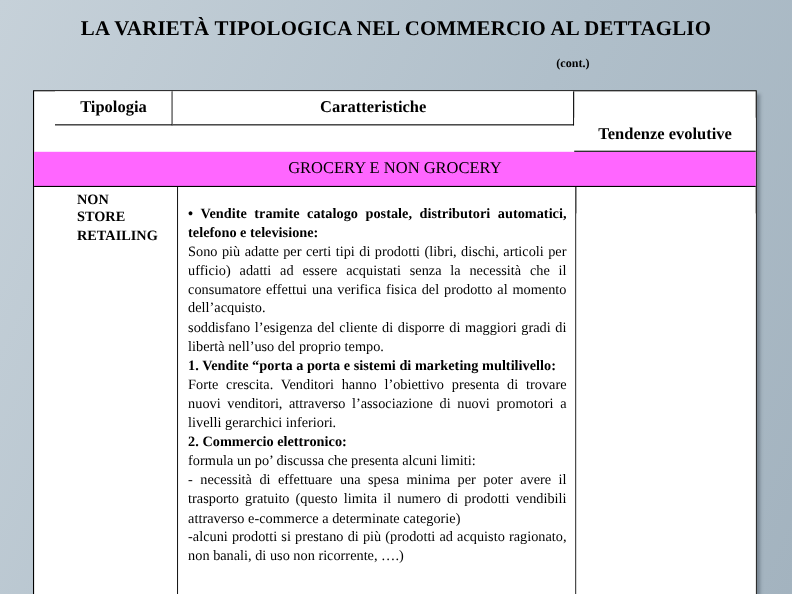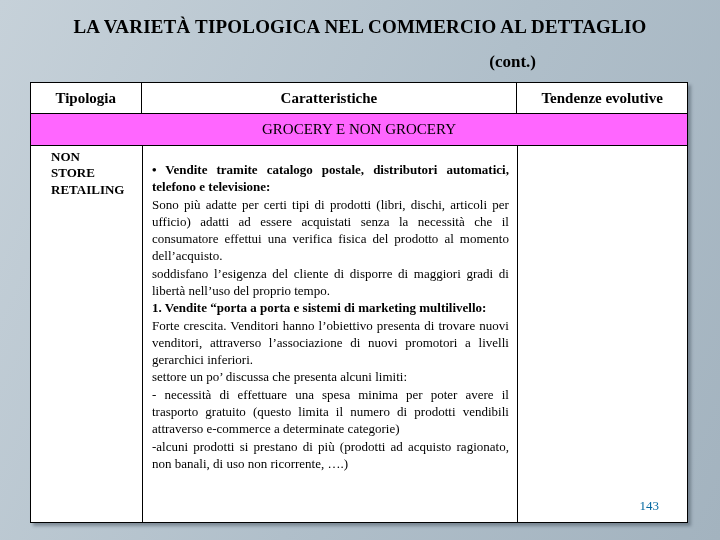--- a/index.html
+++ b/index.html
@@ -11,33 +11,33 @@
     position: relative; width: 720px; height: 540px;
     background: linear-gradient(115deg, #c6d1d9 0%, #b0bfca 55%, #a3b3bf 100%);
     color: #000;
   }
   .title-line1 {
     position: absolute; top: 16px; left: 0; width: 720px;
     text-align: center; font-size: 19px; font-weight: 700; letter-spacing: 0.2px;
   }
   .title-line2 {
     position: absolute; top: 52px; left: 0; width: 536px;
-    text-align: right; font-size: 17px; font-weight: 700;
+    text-align: right; font-size: 11px; font-weight: 700;
   }
   .typology-table {
     position: absolute; left: 30px; top: 82px; width: 656px;
     background: #ffffff; border: 1px solid #000;
     box-shadow: 3px 3px 3px rgba(60, 72, 84, 0.45);
   }
   .row { display: flex; }
-  .col1 { width: 112px; }
+  .col1 { width: 112px; margin-left: 19px; }
   .col2 { width: 381px; }
   .col3 { width: 172px; }
   .cell { box-sizing: border-box; border-right: 1px solid #000; }
-  .cell:last-child { border-right: none; }
+  .cell:last-child { border-right: none; margin-top: 24px; }
   .header-row .cell {
     height: 31px; border-bottom: 1px solid #000;
     display: flex; align-items: center; justify-content: center;
     font-weight: 700; font-size: 15px; background: #ffffff;
   }
   .section-row {
     height: 31px; background: #ff66ff; border-bottom: 1px solid #000;
   }
   .section-cell {
     width: 100%; display: flex; align-items: center; justify-content: center;
@@ -78,21 +78,22 @@
     <div class="row body-row">
 
       <div class="cell col1 tipologia-cell">NON STORE RETAILING</div>
 
       <div class="cell col2 char-cell">
         <p class="bold">• Vendite tramite catalogo postale, distributori automatici, telefono e televisione:</p>
         <p>Sono più adatte per certi tipi di prodotti (libri, dischi, articoli per ufficio) adatti ad essere acquistati senza la necessità che il consumatore effettui una verifica fisica del prodotto al momento dell’acquisto.</p>
         <p>soddisfano l’esigenza del cliente di disporre di maggiori gradi di libertà nell’uso del proprio tempo.</p>
         <p class="bold">1. Vendite “porta a porta e sistemi di marketing multilivello:</p>
         <p>Forte crescita. Venditori hanno l’obiettivo presenta di trovare nuovi venditori, attraverso l’associazione di nuovi promotori a livelli gerarchici inferiori.</p>
-        <p>settore un po’ discussa che presenta alcuni limiti:</p>
+        <p class="bold">2. Commercio elettronico:</p>
+        <p>formula un po’ discussa che presenta alcuni limiti:</p>
         <p>- necessità di effettuare una spesa minima per poter avere il trasporto gratuito (questo limita il numero di prodotti vendibili attraverso e-commerce a determinate categorie)</p>
         <p>-alcuni prodotti si prestano di più (prodotti ad acquisto ragionato, non banali, di uso non ricorrente, ….)</p>
       </div>
 
       <div class="cell col3 tendenze-cell">
         <div class="page-number">143</div>
       </div>
 
     </div>
   </div>

